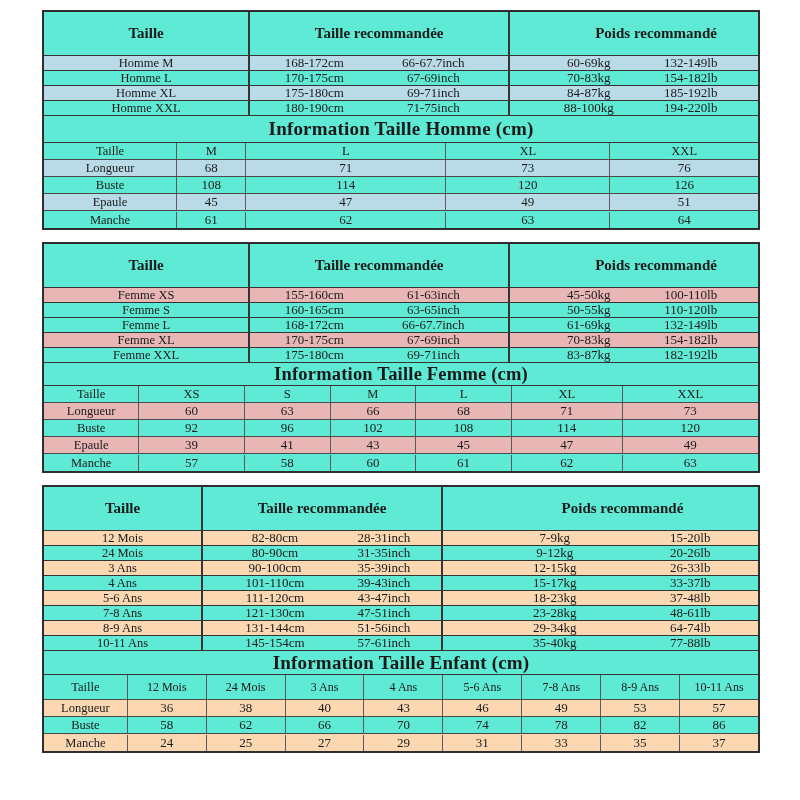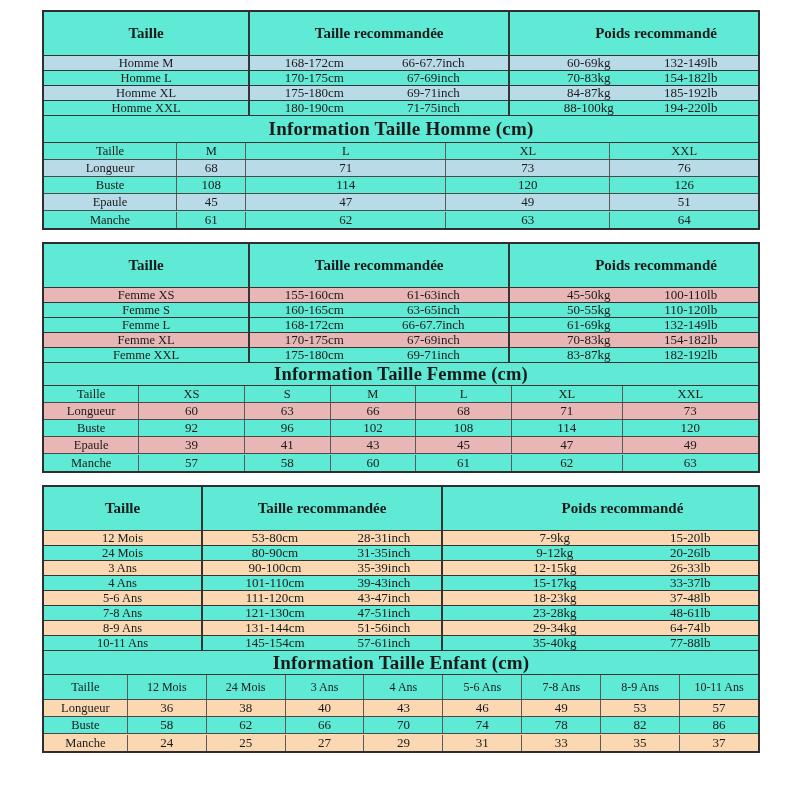--- a/index.html
+++ b/index.html
@@ -275,21 +275,21 @@
   <section class="block block-enfant" id="block-2">
       <div class="rec-table">
         <div class="rrow rec-header">
           <div class="cell rc0">Taille</div>
           <div class="cell rc1">Taille recommandée</div>
           <div class="cell rc2">Poids recommandé</div>
         </div>
         <div class="rrow rec-row hl">
           <div class="cell rc0">12 Mois</div>
           <div class="cell rc1 split">
-            <span class="sv sv-a">53-80cm</span>
+            <span class="sv sv-a">82-80cm</span>
             <span class="sv sv-b">28-31inch</span>
           </div>
           <div class="cell rc2 split">
             <span class="sv sv-a">7-9kg</span>
             <span class="sv sv-b">15-20lb</span>
           </div>
         </div>
         <div class="rrow rec-row">
           <div class="cell rc0">24 Mois</div>
           <div class="cell rc1 split">

